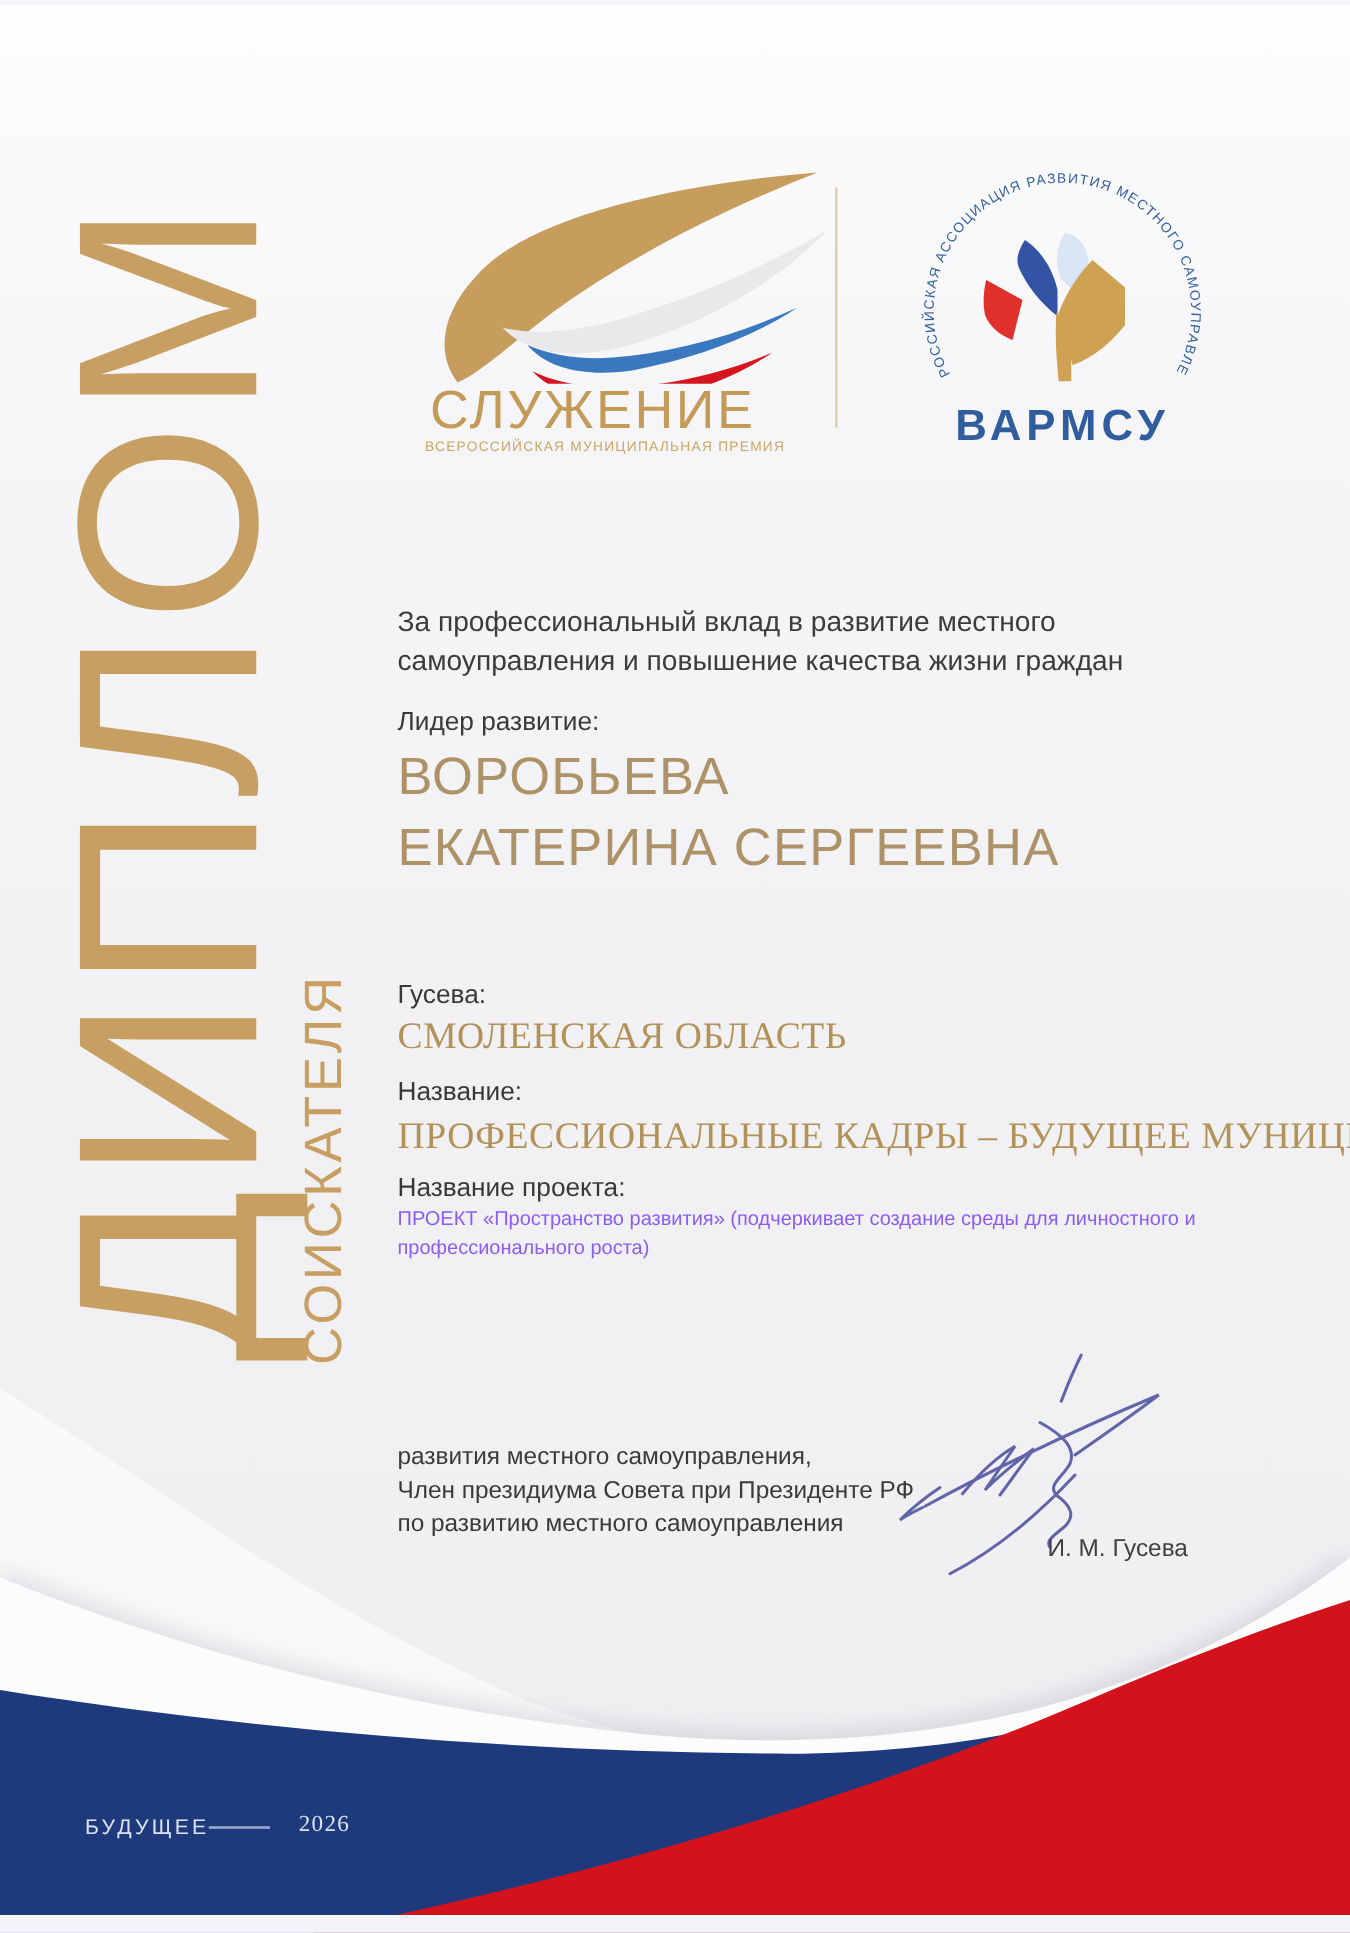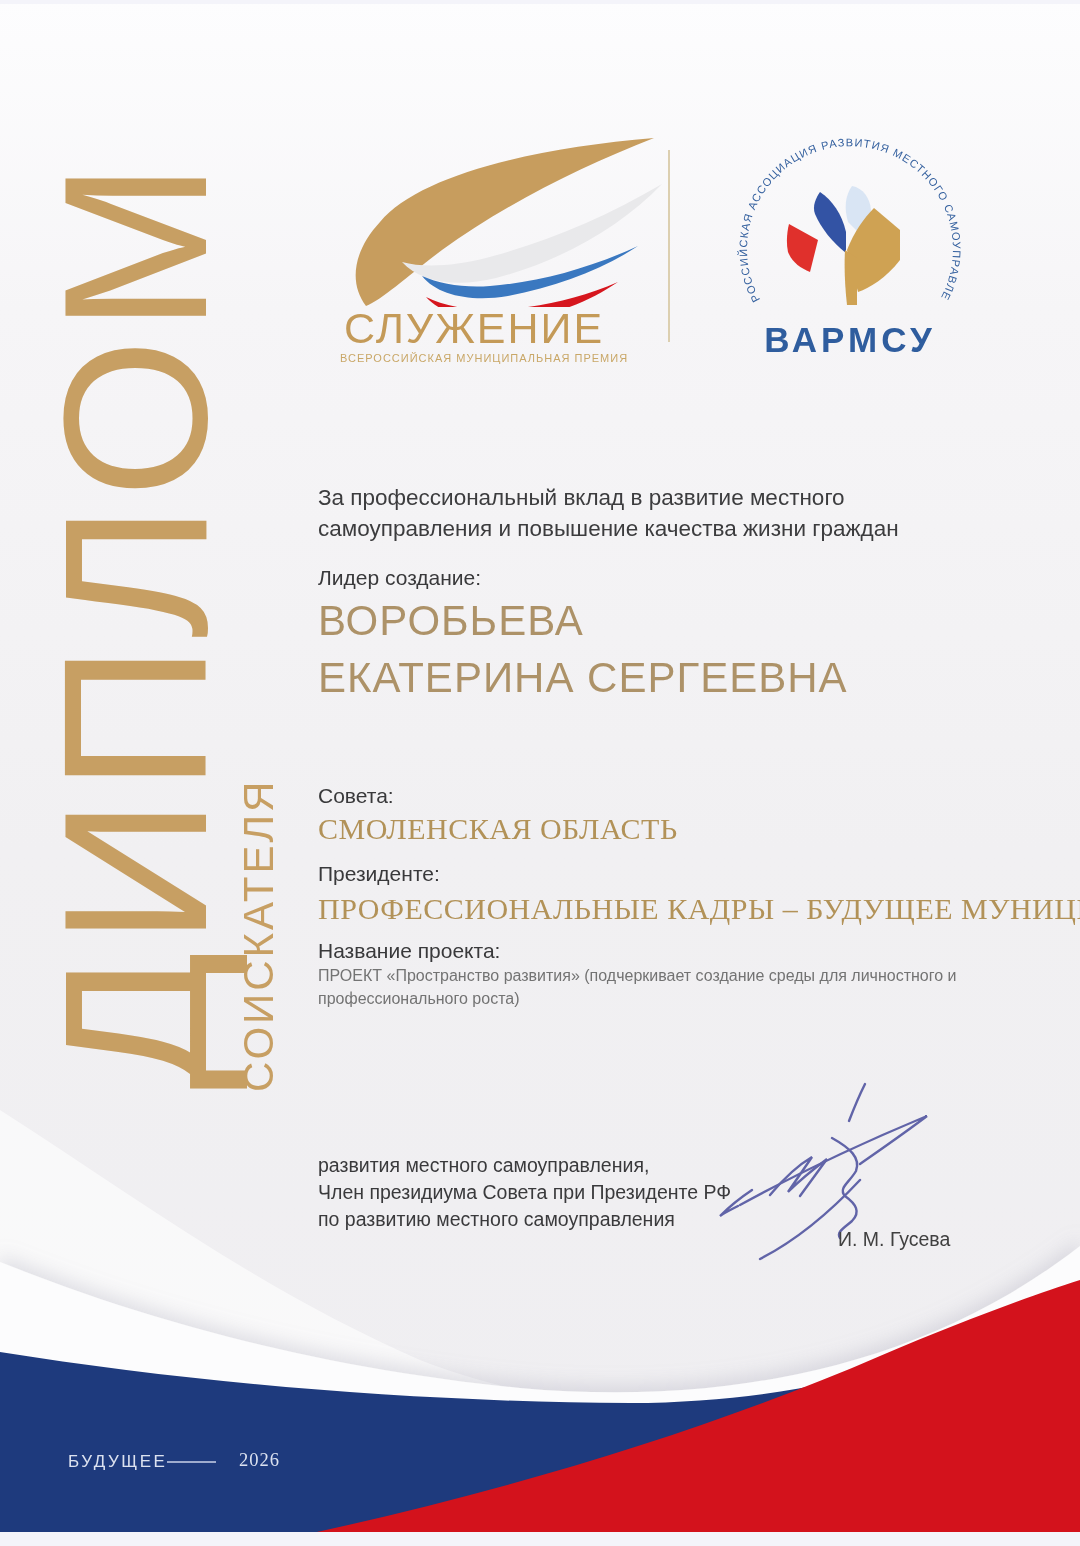--- a/index.html
+++ b/index.html
@@ -30,21 +30,21 @@
   .sluzh-sub{position:absolute;left:8px;top:220px;width:270px;text-align:center;
     font-size:11px;letter-spacing:1px;color:#c9a767;white-space:nowrap;}
   .divider{left:668px;top:150px;width:2px;height:192px;background:#dccfb0;}
   .logo-varmsu{left:726px;top:120px;width:248px;height:256px;}
   
   .t-dark{color:#3c3c3e;}
   .dedication{left:318px;top:482px;font-size:22.5px;line-height:31px;}
   .label{left:318px;font-size:21px;color:#39393b;}
   .name-line{left:318px;font-size:42px;color:#ad9268;letter-spacing:1px;white-space:nowrap;}
   .value-gold{left:318px;font-size:30px;color:#b29258;letter-spacing:.5px;white-space:nowrap;font-family:Liberation Serif, serif;}
-  .project-desc{left:318px;top:965px;width:745px;font-size:16px;line-height:22.5px;color:#737373;}
+  .project-desc{left:318px;top:965px;width:745px;font-size:16px;line-height:22.5px;color:#8b5cf6;}
   .sig-block{left:318px;top:1152px;font-size:19.5px;line-height:26.8px;color:#3a3a3c;}
   .signer{left:838px;top:1228px;font-size:19.5px;color:#404040;white-space:nowrap;}
   
   .city{left:68px;top:1452px;font-size:17px;letter-spacing:2.5px;color:#dce2f0;}
   .city-line{left:167px;top:1461px;width:49px;height:2px;background:#b6c1dc;opacity:.85;}
   .year{left:239px;top:1450px;font-size:18.5px;letter-spacing:1px;color:#dce2f0;font-family:Liberation Serif, serif;}
   .footer-svg{left:0;top:1050px;}
   .sig-svg{left:640px;top:1080px;}
 </style>
 </head>
@@ -107,28 +107,28 @@
     </g>
     <text x="124" y="232" text-anchor="middle" font-size="35" font-weight="bold" letter-spacing="4" fill="#2f5d9e">ВАРМСУ</text>
   </svg>
 </div>
 
 <div class="abs dedication t-dark">
   <div>За профессиональный вклад в развитие местного</div>
   <div>самоуправления и повышение качества жизни граждан</div>
 </div>
 
-<div class="abs label" style="top:566px;">Лидер создание:</div>
+<div class="abs label" style="top:566px;">Лидер развитие:</div>
 <div class="abs name-line" style="top:597px;">ВОРОБЬЕВА</div>
 <div class="abs name-line" style="top:654px;">ЕКАТЕРИНА СЕРГЕЕВНА</div>
 
-<div class="abs label" style="top:784px;">Совета:</div>
+<div class="abs label" style="top:784px;">Гусева:</div>
 <div class="abs value-gold" style="top:812px;">СМОЛЕНСКАЯ ОБЛАСТЬ</div>
 
-<div class="abs label" style="top:862px;">Президенте:</div>
+<div class="abs label" style="top:862px;">Название:</div>
 <div class="abs value-gold" style="top:892px;">ПРОФЕССИОНАЛЬНЫЕ КАДРЫ – БУДУЩЕЕ МУНИЦИПАЛИТЕТА</div>
 
 <div class="abs label" style="top:939px;">Название проекта:</div>
 <div class="abs project-desc">ПРОЕКТ «Пространство развития» (подчеркивает создание среды для личностного и профессионального роста)</div>
 
 <div class="abs sig-block">
   <div>развития местного самоуправления,</div>
   <div>Член президиума Совета при Президенте РФ</div>
   <div>по развитию местного самоуправления</div>
 </div>

